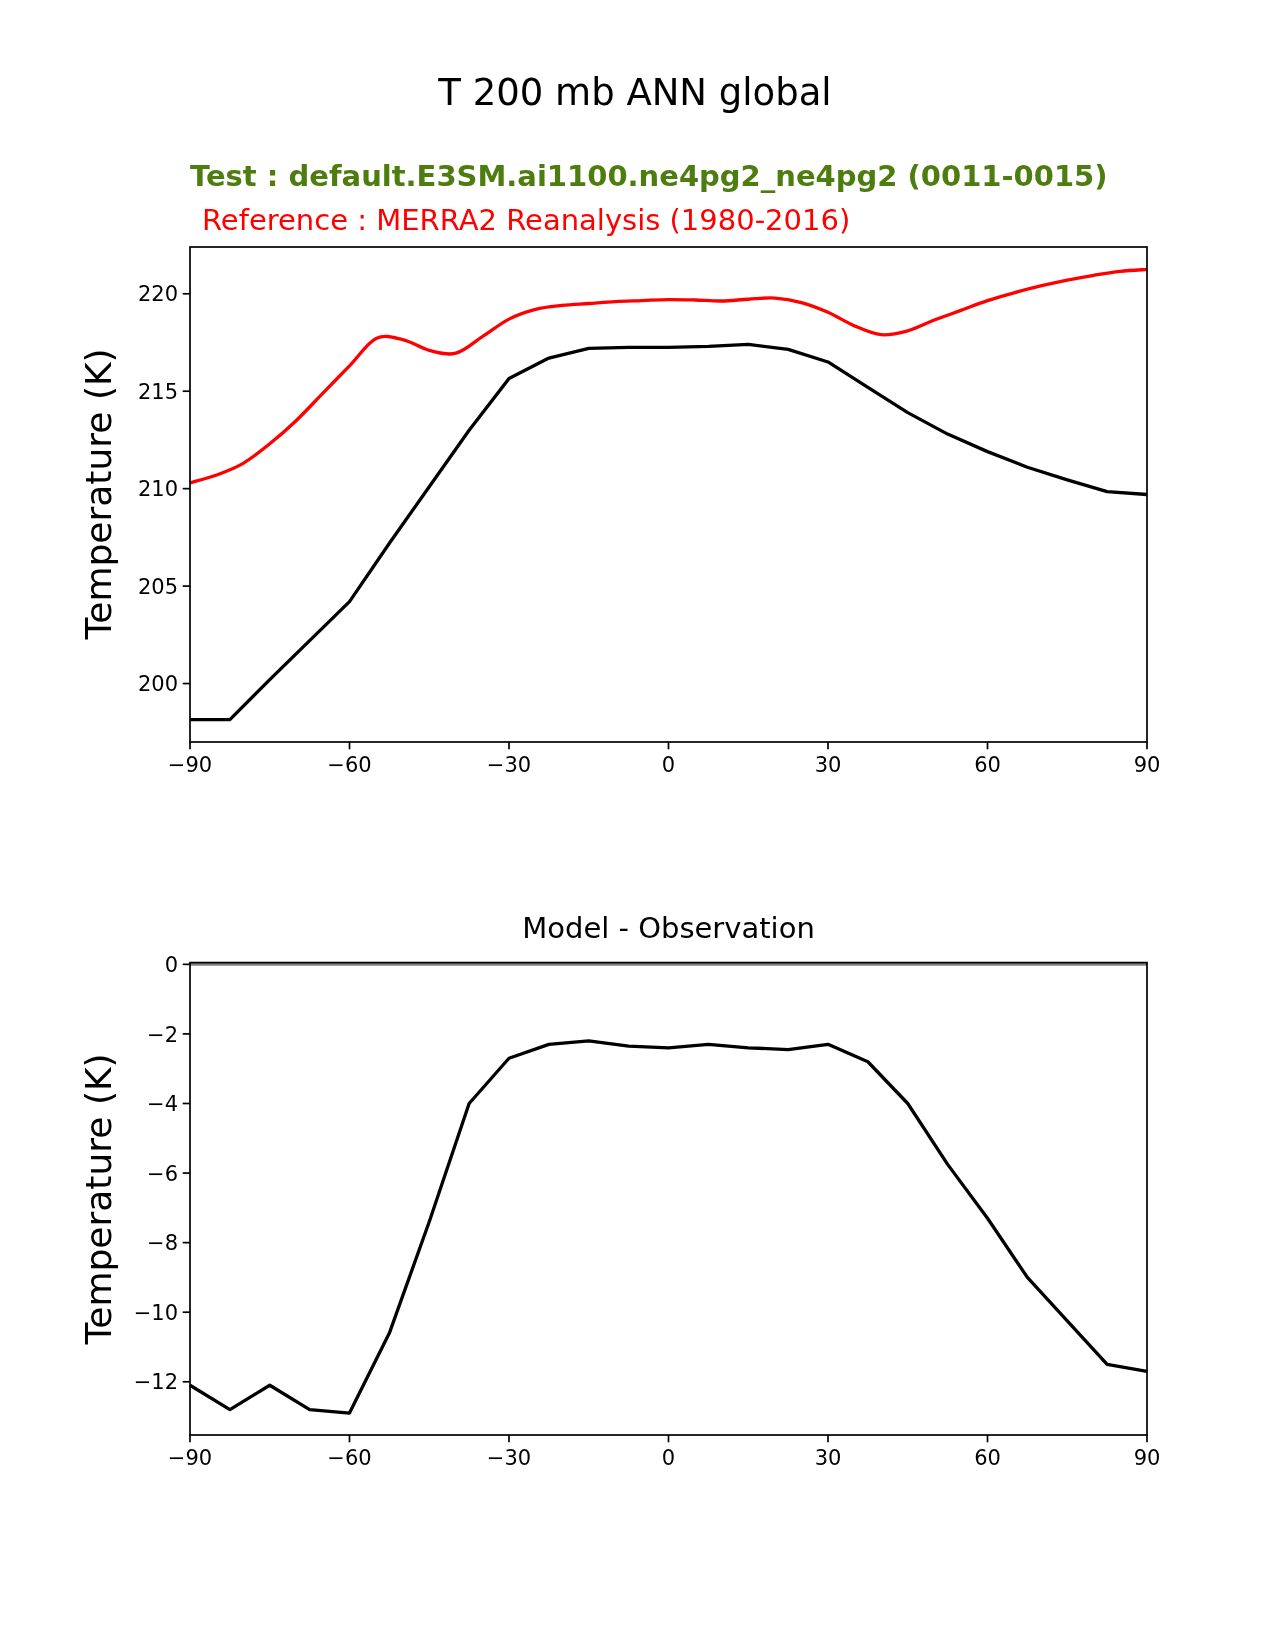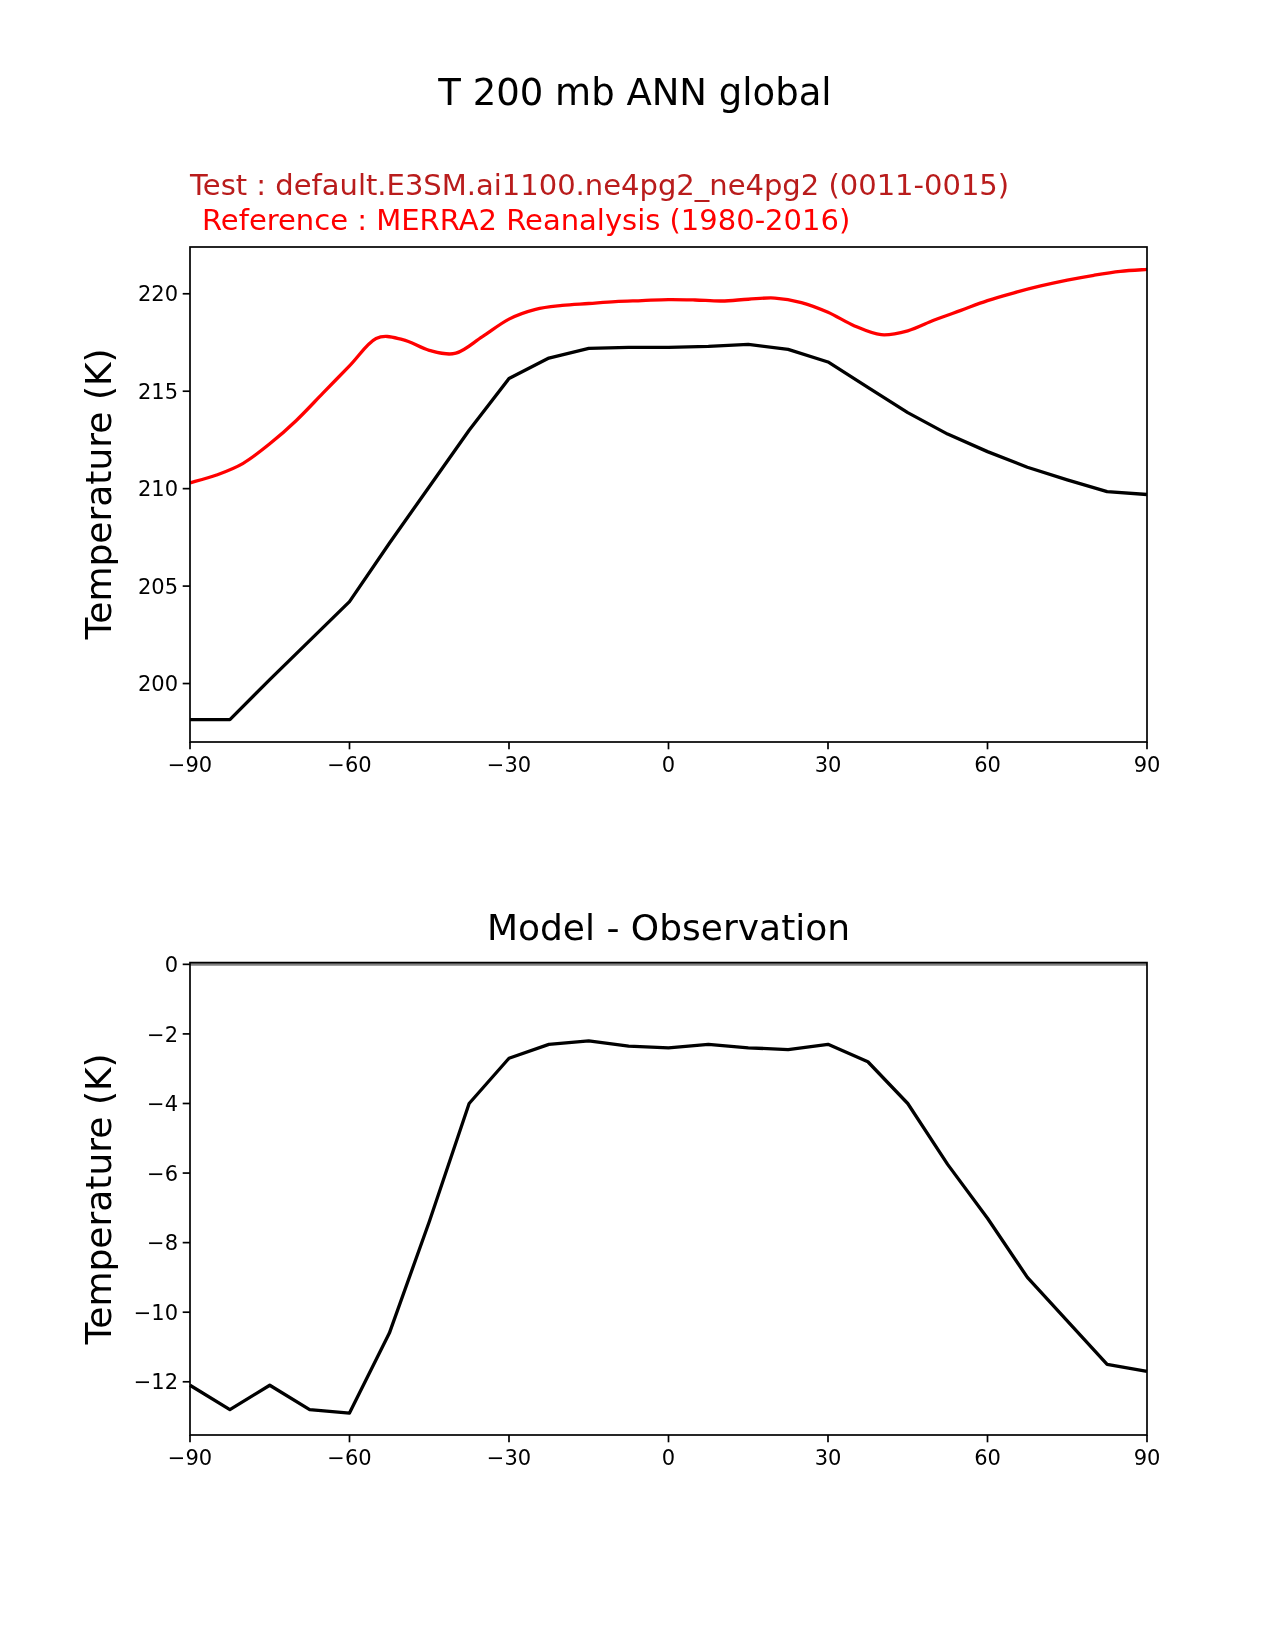--- a/index.html
+++ b/index.html
@@ -20,29 +20,29 @@
     line-height:44px;
     color:#000000;
   }
   .subtitle{
     position:absolute;
     left:190px;
     font-size:29px;
     line-height:34px;
     white-space:nowrap;
   }
-  .subtitle.test{ top:168px; color:#b91c1c; }
+  .subtitle.test{ top:159px; color:#4d7c0f;font-weight:bold; }
   .subtitle.reference{ top:203px; color:#ff0000;margin-left:12px; }
   .axes-title{
     position:absolute;
     left:190px;
     width:957px;
     top:911px;
     text-align:center;
-    font-size:36px;
+    font-size:29px;
     line-height:34px;
     color:#000000;
   }
   .ylabel{
     position:absolute;
     width:600px;
     height:44px;
     left:-201px; 
     text-align:center;
     font-size:36px;

